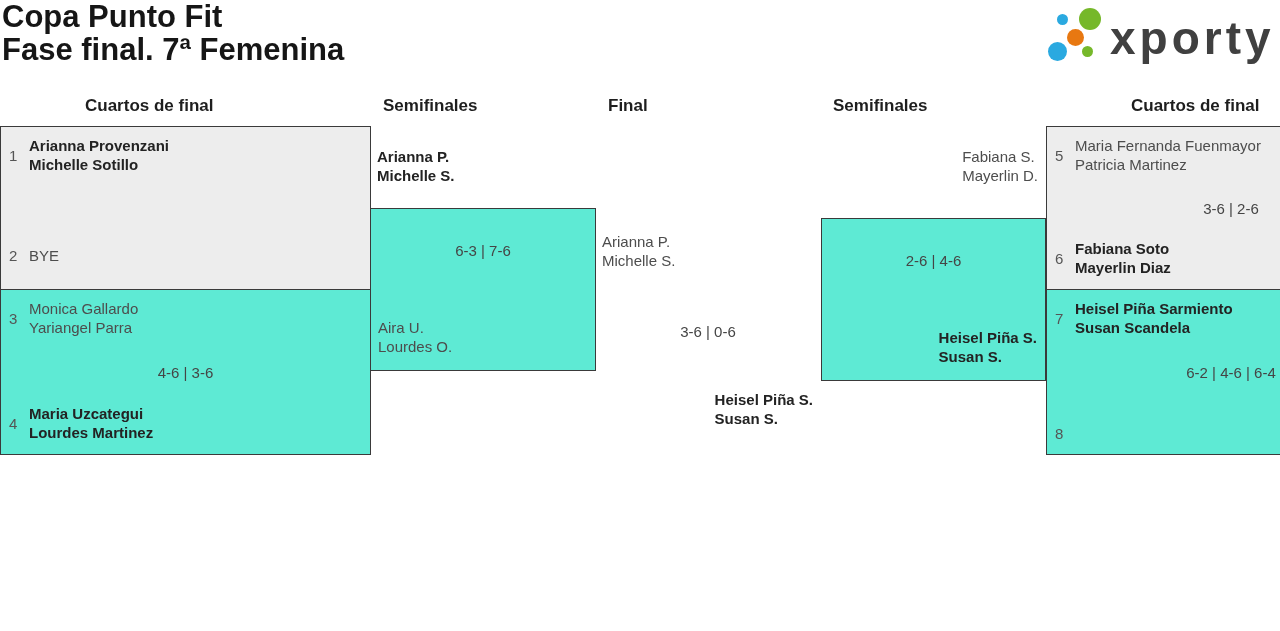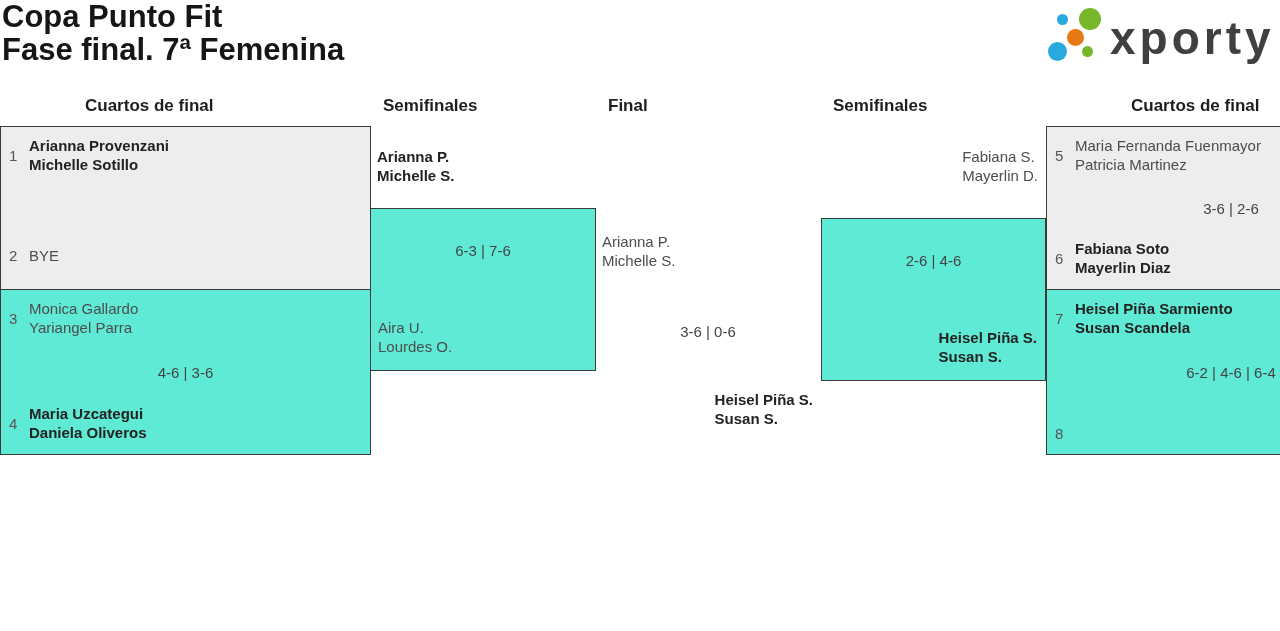--- a/index.html
+++ b/index.html
@@ -84,21 +84,21 @@
       <div class="names reg">
         <div class="names-line">Monica Gallardo</div>
         <div class="names-line">Yariangel Parra</div>
       </div>
     </div>
     <div class="score mid">4-6 | 3-6</div>
     <div class="team-row bold" style="bottom:12px;">
       <span class="seed">4</span>
       <div class="names bold">
         <div class="names-line">Maria Uzcategui</div>
-        <div class="names-line">Daniela Oliveros</div>
+        <div class="names-line">Lourdes Martinez</div>
       </div>
     </div>
   </div>
 
   <div class="label bold" style="left:377px;top:147px;">
     <div>Arianna P.</div>
     <div>Michelle S.</div>
   </div>
   <div class="box" style="left:370px;top:208px;width:226px;height:163px;">
     <div class="score" style="top:32px;">6-3 | 7-6</div>

